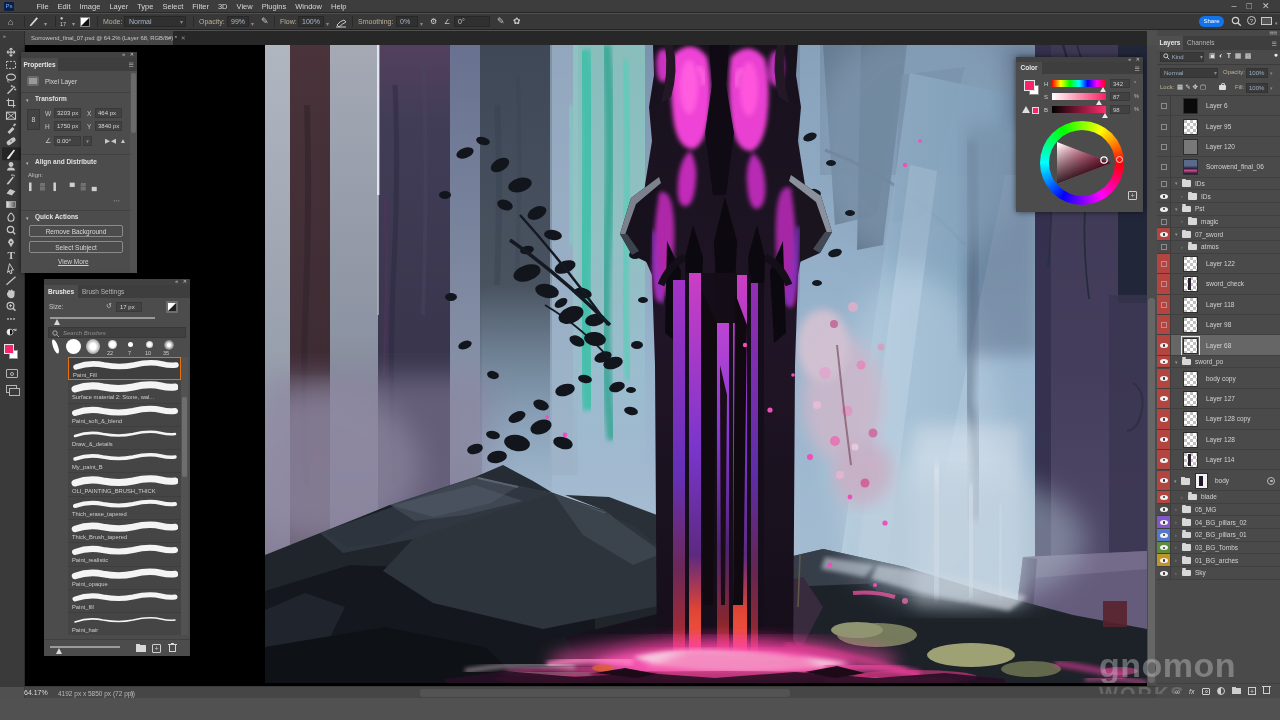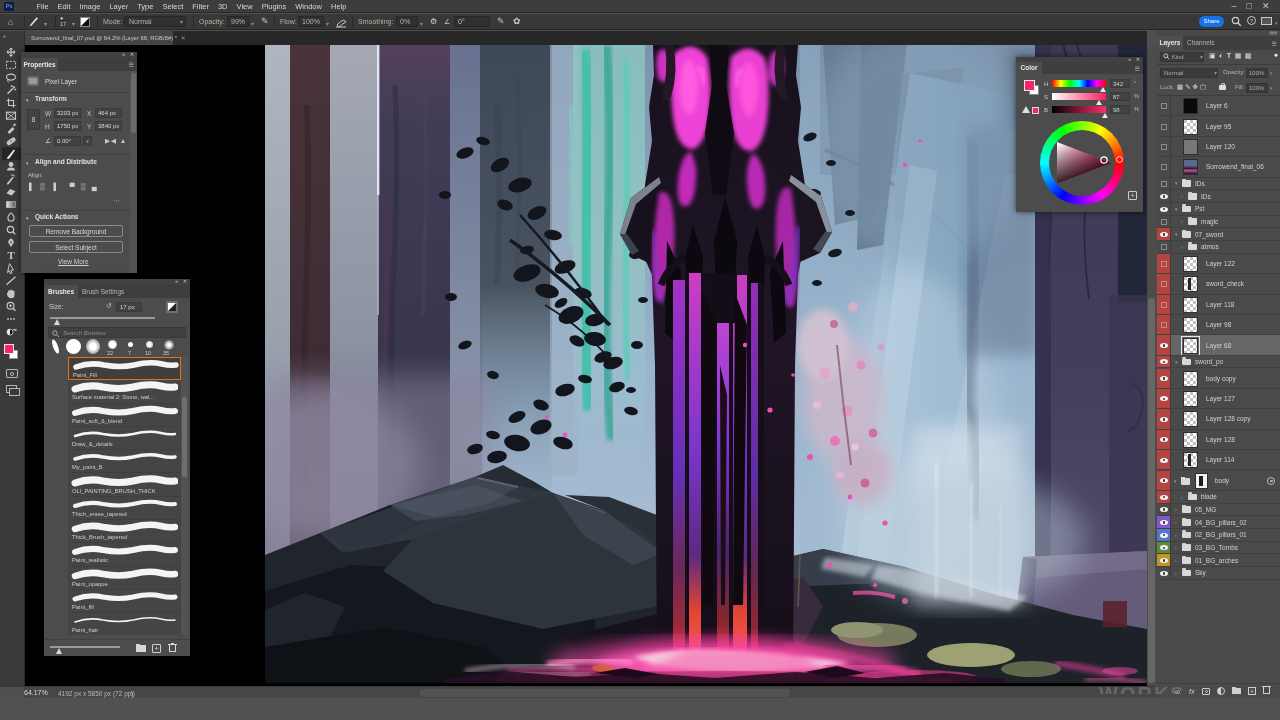--- a/index.html
+++ b/index.html
@@ -1103,14 +1103,15 @@
           </linearGradient>
       </defs>
       <polygon points="8,12 8,54 62,33" fill="url(#tw)"></polygon>
       <polygon points="8,12 8,54 62,33" fill="url(#tb)"></polygon>
       <circle cx="55" cy="30" r="3.2" fill="none" stroke="#fff" stroke-width="1.2"></circle>
     </svg>
     <div class="abs" style="left:100px;top:99px;width:7px;height:7px;border:1.2px solid #ffd0dd;border-radius:50%;"></div>
     <div class="abs" style="left:112px;top:134px;width:9px;height:9px;border:1px solid #ccc;border-radius:1px;color:#ccc;font-size:7px;line-height:8px;text-align:center;">+</div>
   </div>
 
+  <div class="abs" style="left:1099px;top:646px;width:181px;height:37px;overflow:hidden;color:rgba(200,200,200,0.42);font-size:34px;font-weight:bold;letter-spacing:0.5px;z-index:50;">gnomon</div>
   <div class="abs" style="left:1099px;top:683px;width:181px;height:11px;overflow:hidden;color:rgba(200,200,200,0.25);font-size:20px;font-weight:bold;letter-spacing:2px;z-index:50;">WORKS</div>
 </div>
 
 </body></html>

